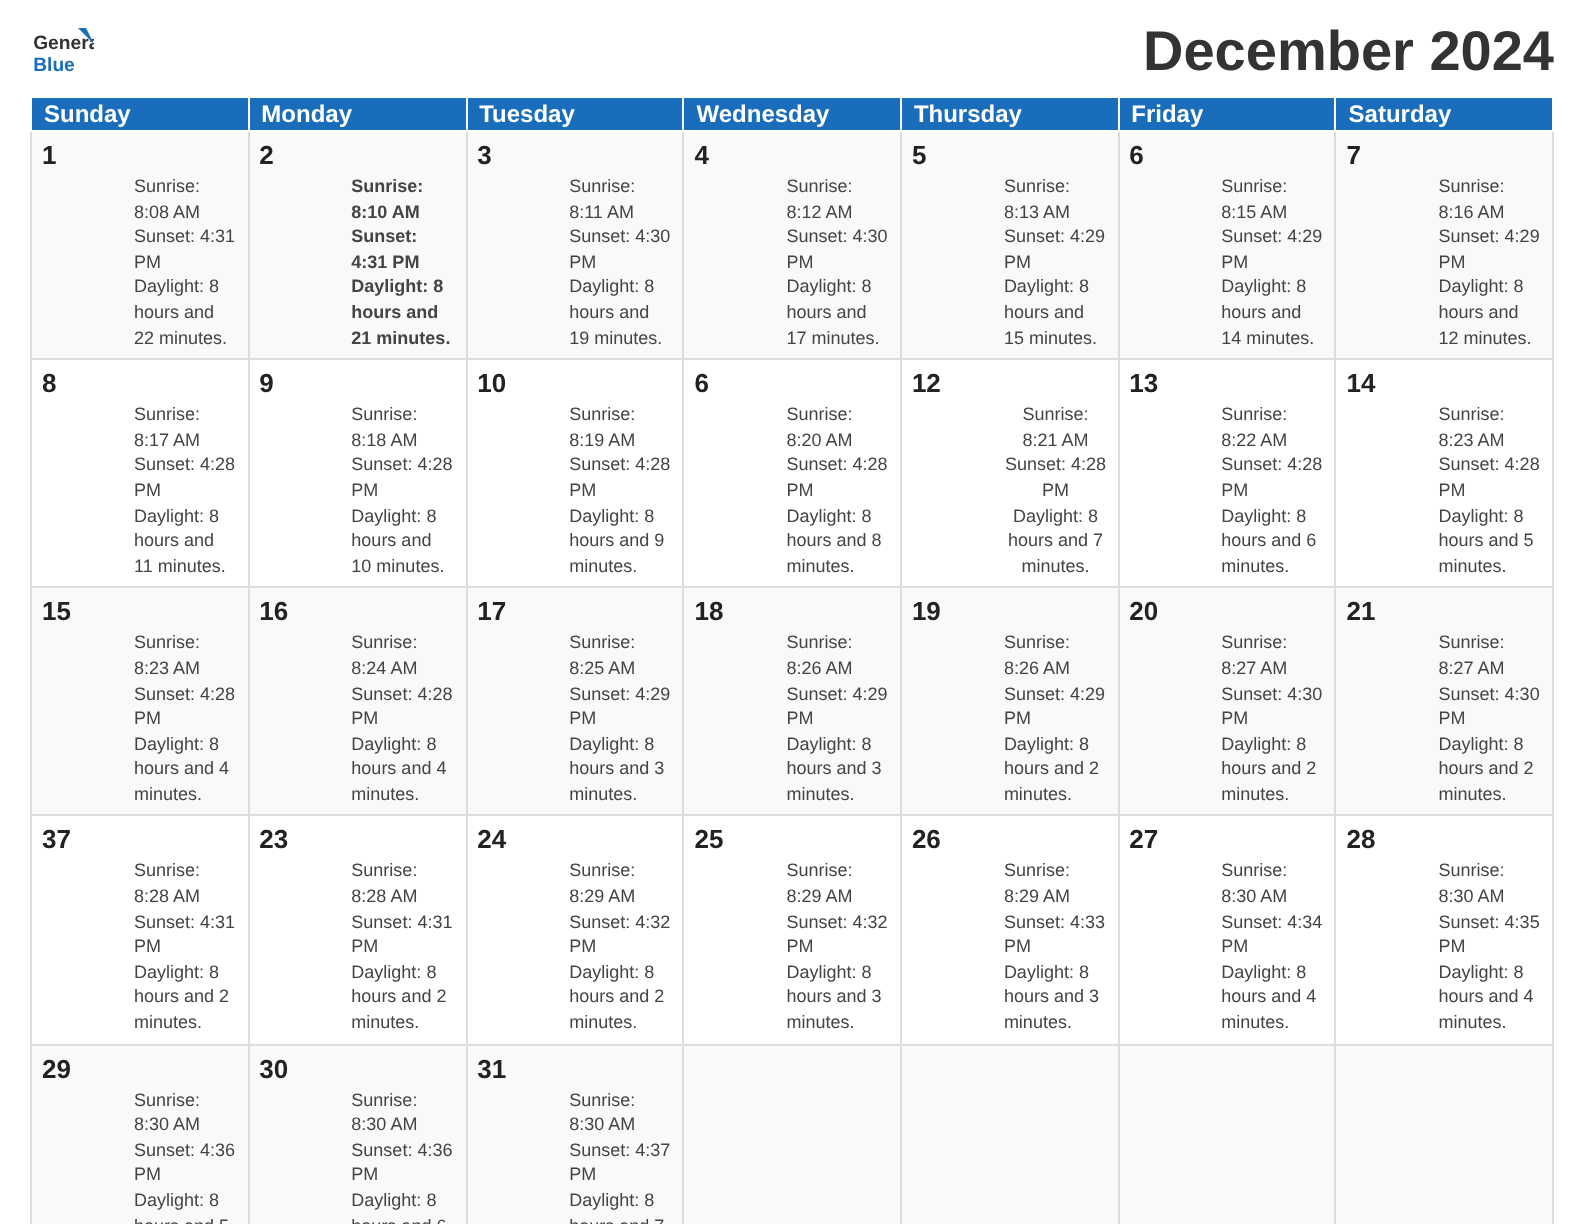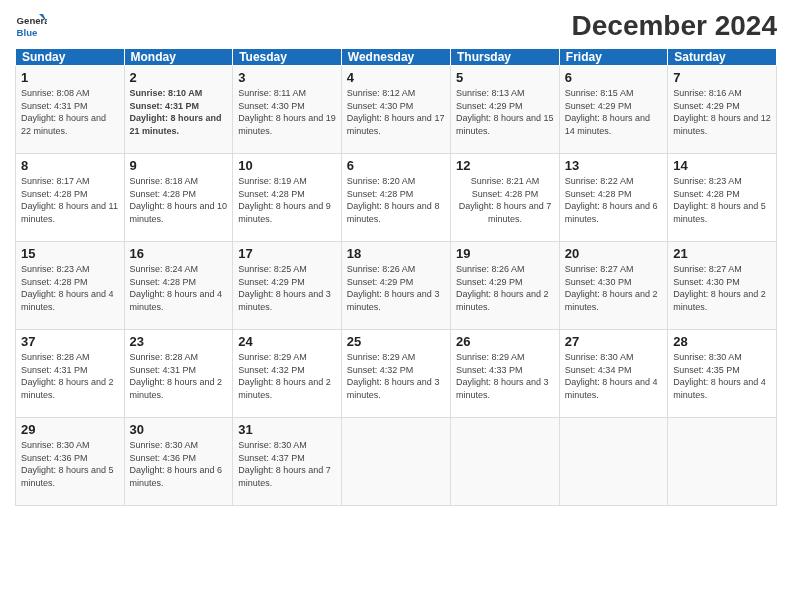--- a/index.html
+++ b/index.html
@@ -70,20 +70,21 @@
       font-size: 13px;
       font-weight: bold;
       color: #222;
       display: block;
       margin-bottom: 2px;
     }
     .day-info {
       color: #444;
       line-height: 1.4;
       font-size: 9px;
+      margin-left: 46px;
     }
   </style>
 </head>
 <body>
 
 <div class="header-row">
   <div class="logo">
     <svg class="logo-icon" viewBox="0 0 40 40">
       <text x="2" y="18" font-size="12" font-weight="bold" fill="#333">General</text>
       <text x="2" y="32" font-size="12" font-weight="bold" fill="#1a6dba">Blue</text>

